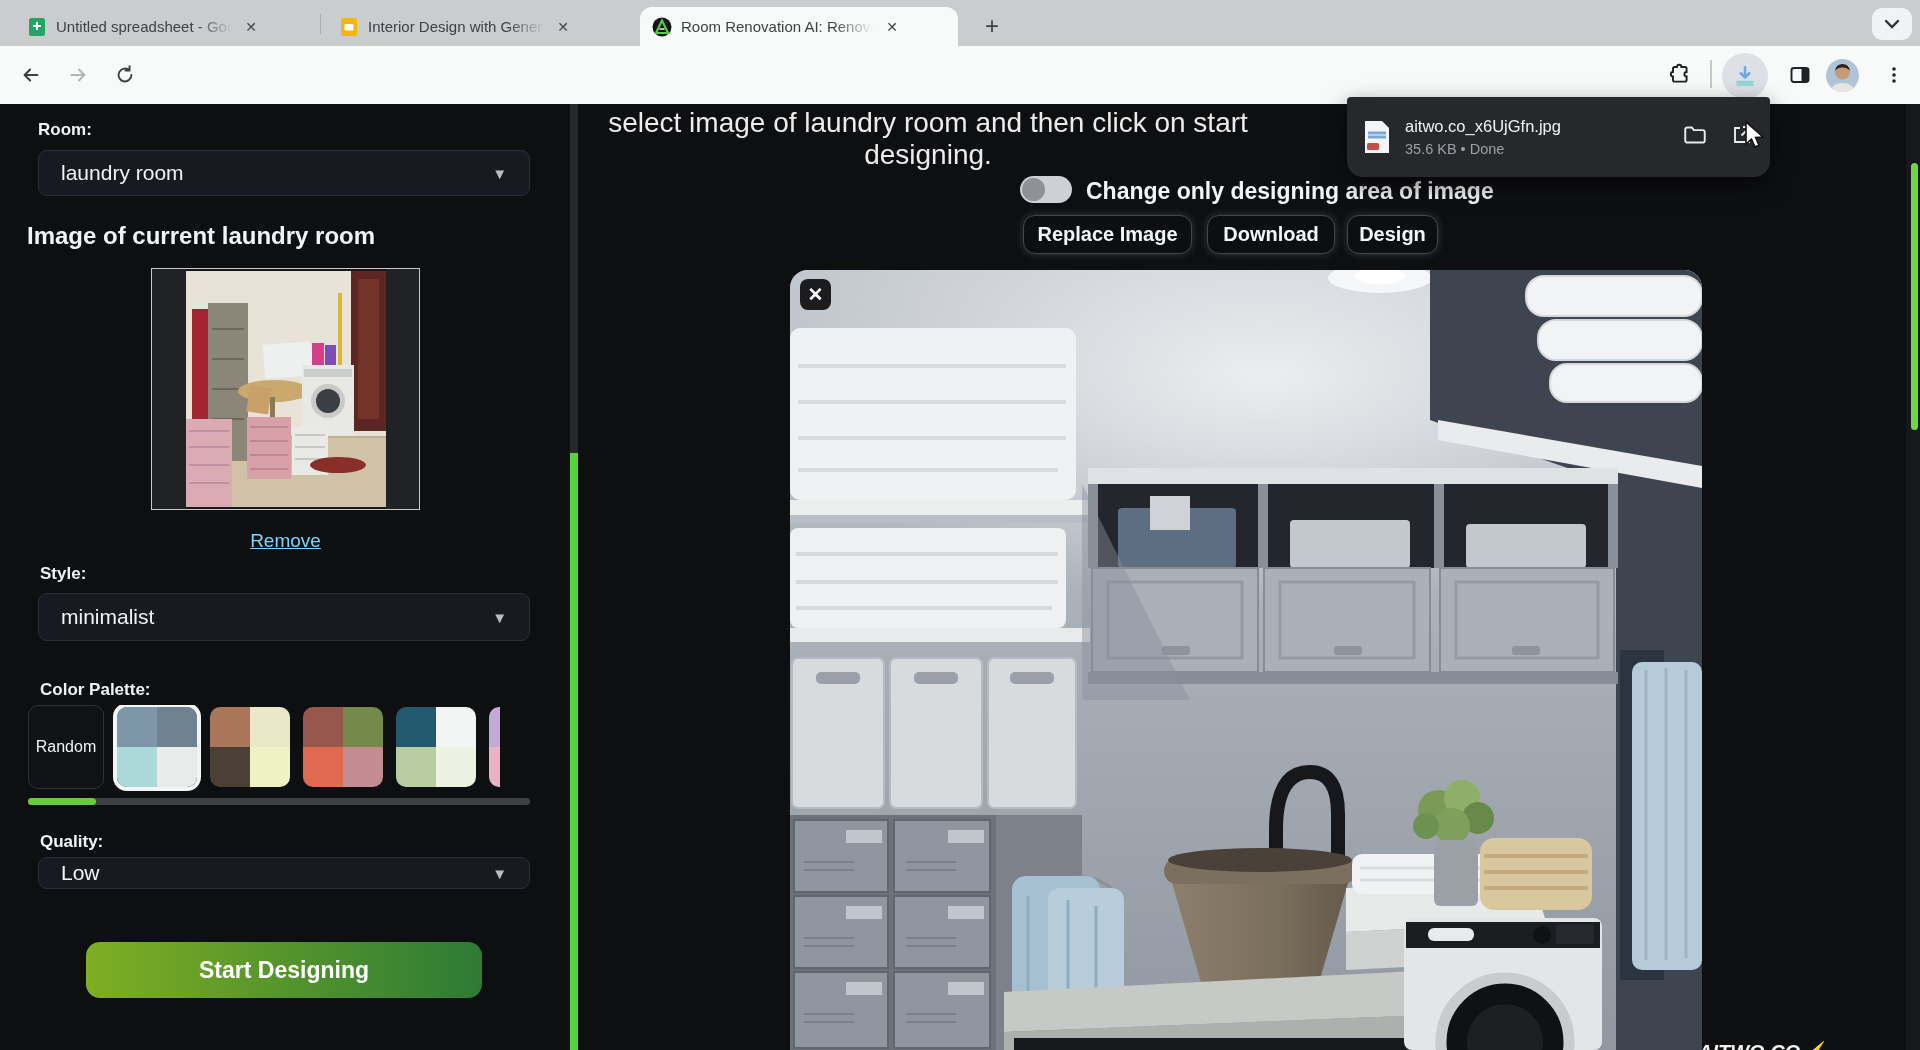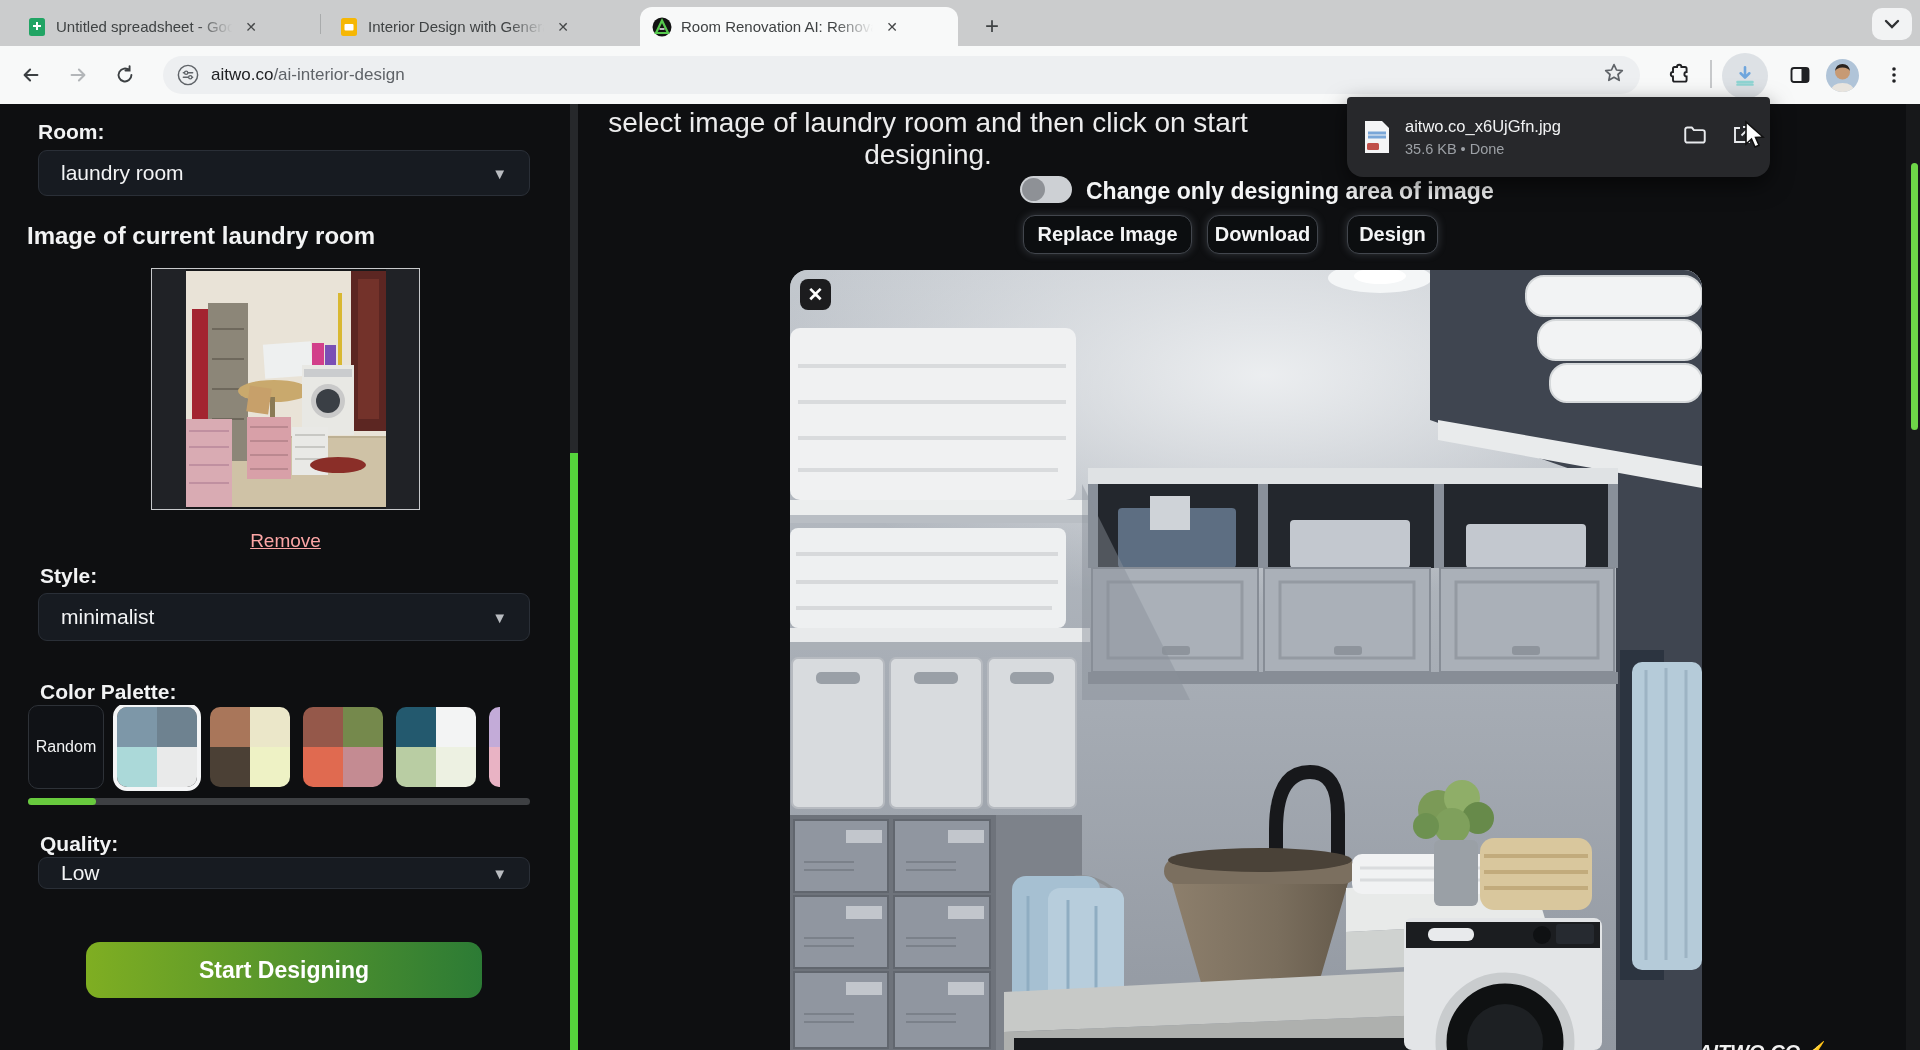--- a/index.html
+++ b/index.html
@@ -36,28 +36,28 @@
 
   
   #dlpopup { left:1347px; top:97px; width:423px; height:80px; background:#27282b;
              border-radius:4px 4px 16px 16px; box-shadow:0 8px 22px rgba(0,0,0,.55);
              display:flex; align-items:center; padding:0 16px; z-index:40; }
   #dlname { font-size:16.5px; color:#f1f2f3; }
   #dlmeta { font-size:14.5px; color:#9ca0a5; margin-top:5px; }
 
   
   #page { left:0; top:104px; width:1920px; height:946px; background:#0e0f11; }
-  .label { font-weight:bold; color:#f2f3f4; font-size:21px; }
+  .label { font-weight:bold; color:#f2f3f4; font-size:17px; }
   .select { background:#171b21; border:1px solid #2a2f37; border-radius:9px; color:#f3f4f5;
             font-size:21px; display:flex; align-items:center; padding:0 22px; }
   .select .chev { margin-left:auto; color:#b9bcc0; font-size:15px; }
   #thumb-frame { left:151px; top:268px; width:269px; height:242px; border:1px solid #c7c9cb;
                  background:#0a0b0c; }
   #remove-link { left:151px; top:530px; width:269px; text-align:center; font-size:19px;
-                 color:#fca5a5; text-decoration:underline; }
+                 color:#7dd3fc; text-decoration:underline; }
   .pal { border-radius:10px; overflow:hidden; display:grid; grid-template-columns:1fr 1fr;
          grid-template-rows:1fr 1fr; }
   .pal.sel { outline:4px solid #f4f5f6; }
   #pal-track { left:28px; top:798px; width:502px; height:7px; background:#3e4043; border-radius:4px; }
   #pal-thumb { left:28px; top:798px; width:68px; height:7px; background:#68ca3e; border-radius:4px; }
   #start-btn { left:86px; top:942px; width:396px; height:56px; border-radius:14px;
                background:linear-gradient(90deg,#7fae22,#2c7b35); color:#fff; font-weight:bold;
                font-size:23px; display:flex; align-items:center; justify-content:center; }
   #side-divider-track { left:570px; top:104px; width:8px; height:349px; background:#26282b; }
   #side-divider-green { left:570px; top:453px; width:8px; height:597px; background:#55d43c; }
@@ -139,34 +139,20 @@
     <svg width="22" height="22" viewBox="0 0 24 24">
         <path d="M5 12 H18 M13 6 L19 12 L13 18" stroke="#b3b6b9" stroke-width="2.2" fill="none" stroke-linecap="round" stroke-linejoin="round"></path>
       </svg>
   </div>
   <div class="nav-ic abs" style="left:108px">
     <svg width="22" height="22" viewBox="0 0 24 24">
         <path d="M19 12 a7 7 0 1 1 -2.2-5.1 M17 2.5 V7 H12.5" stroke="#3c4043" stroke-width="2.1" fill="none" stroke-linecap="round"></path>
       </svg>
   </div>
 
-  <div id="omnibox" class="abs">
-    <svg width="22" height="22" viewBox="0 0 24 24">
-      <circle cx="12" cy="12" r="10.5" fill="none" stroke="#5f6368" stroke-width="1.6"></circle>
-      <path d="M7 9.5 h10 M7 14.5 h10" stroke="#5f6368" stroke-width="1.8" stroke-linecap="round"></path>
-      <circle cx="10" cy="9.5" r="1.8" fill="#edeff1" stroke="#5f6368" stroke-width="1.4"></circle>
-      <circle cx="14.5" cy="14.5" r="1.8" fill="#edeff1" stroke="#5f6368" stroke-width="1.4"></circle>
-    </svg>
-    <span id="urltext"><span>aitwo.co</span><span class="path">/ai-interior-design</span></span>
-    <span style="margin-left:auto">
-      <svg width="24" height="24" viewBox="0 0 24 24">
-          <path d="M12 3.6 L14.5 9 L20.3 9.6 L16 13.5 L17.2 19.3 L12 16.3 L6.8 19.3 L8 13.5 L3.7 9.6 L9.5 9 Z" fill="none" stroke="#5f6368" stroke-width="1.7" stroke-linejoin="round"></path>
-        </svg>
-    </span>
-  </div>
 
   <div class="tool-right abs" style="left:1662px">
     <svg width="24" height="24" viewBox="0 0 24 24">
         <path d="M9 4 a2.2 2.2 0 0 1 4.4 0 H17 a1.6 1.6 0 0 1 1.6 1.6 V9 a2.2 2.2 0 0 0 0 4.4 V17 a1.6 1.6 0 0 1 -1.6 1.6 H6.6 A1.6 1.6 0 0 1 5 17 V13.4 a2.2 2.2 0 0 1 0 -4.4 V5.6 A1.6 1.6 0 0 1 6.6 4 Z" fill="none" stroke="#202124" stroke-width="1.9"></path>
       </svg>
   </div>
   <div class="abs" style="left:1710px;top:60px;width:1.5px;height:28px;background:#c7c9cb"></div>
 
   <div id="dl-circle" class="abs">
     <svg width="26" height="26" viewBox="0 0 24 24">
@@ -327,21 +313,21 @@
   <div id="side-divider-green" class="abs"></div>
 
   <div id="instruction" class="abs">select image of laundry room and then click on start designing.</div>
 
   <div id="toggle" class="abs">
       <span class="knob"></span>
     </div>
   <div id="toggle-label" class="abs">Change only designing area of image</div>
 
   <div class="mbtn abs" style="left:1023px;width:169px">Replace Image</div>
-  <div class="mbtn abs" style="left:1207px;width:111px">Download</div>
+  <div class="mbtn abs" style="left:1207px;width:128px">Download</div>
   <div class="mbtn abs" style="left:1347px;width:91px">Design</div>
 
   <div id="panel" class="abs">
     <svg width="912" height="780" viewBox="0 0 912 780">
       <defs>
         <linearGradient id="wall" x1="0" y1="0" x2="0" y2="1">
           <stop offset="0" stop-color="#c3c8ce"></stop>
             <stop offset="0.5" stop-color="#a8aeb6"></stop>
             <stop offset="1" stop-color="#9298a1"></stop>
         </linearGradient>

